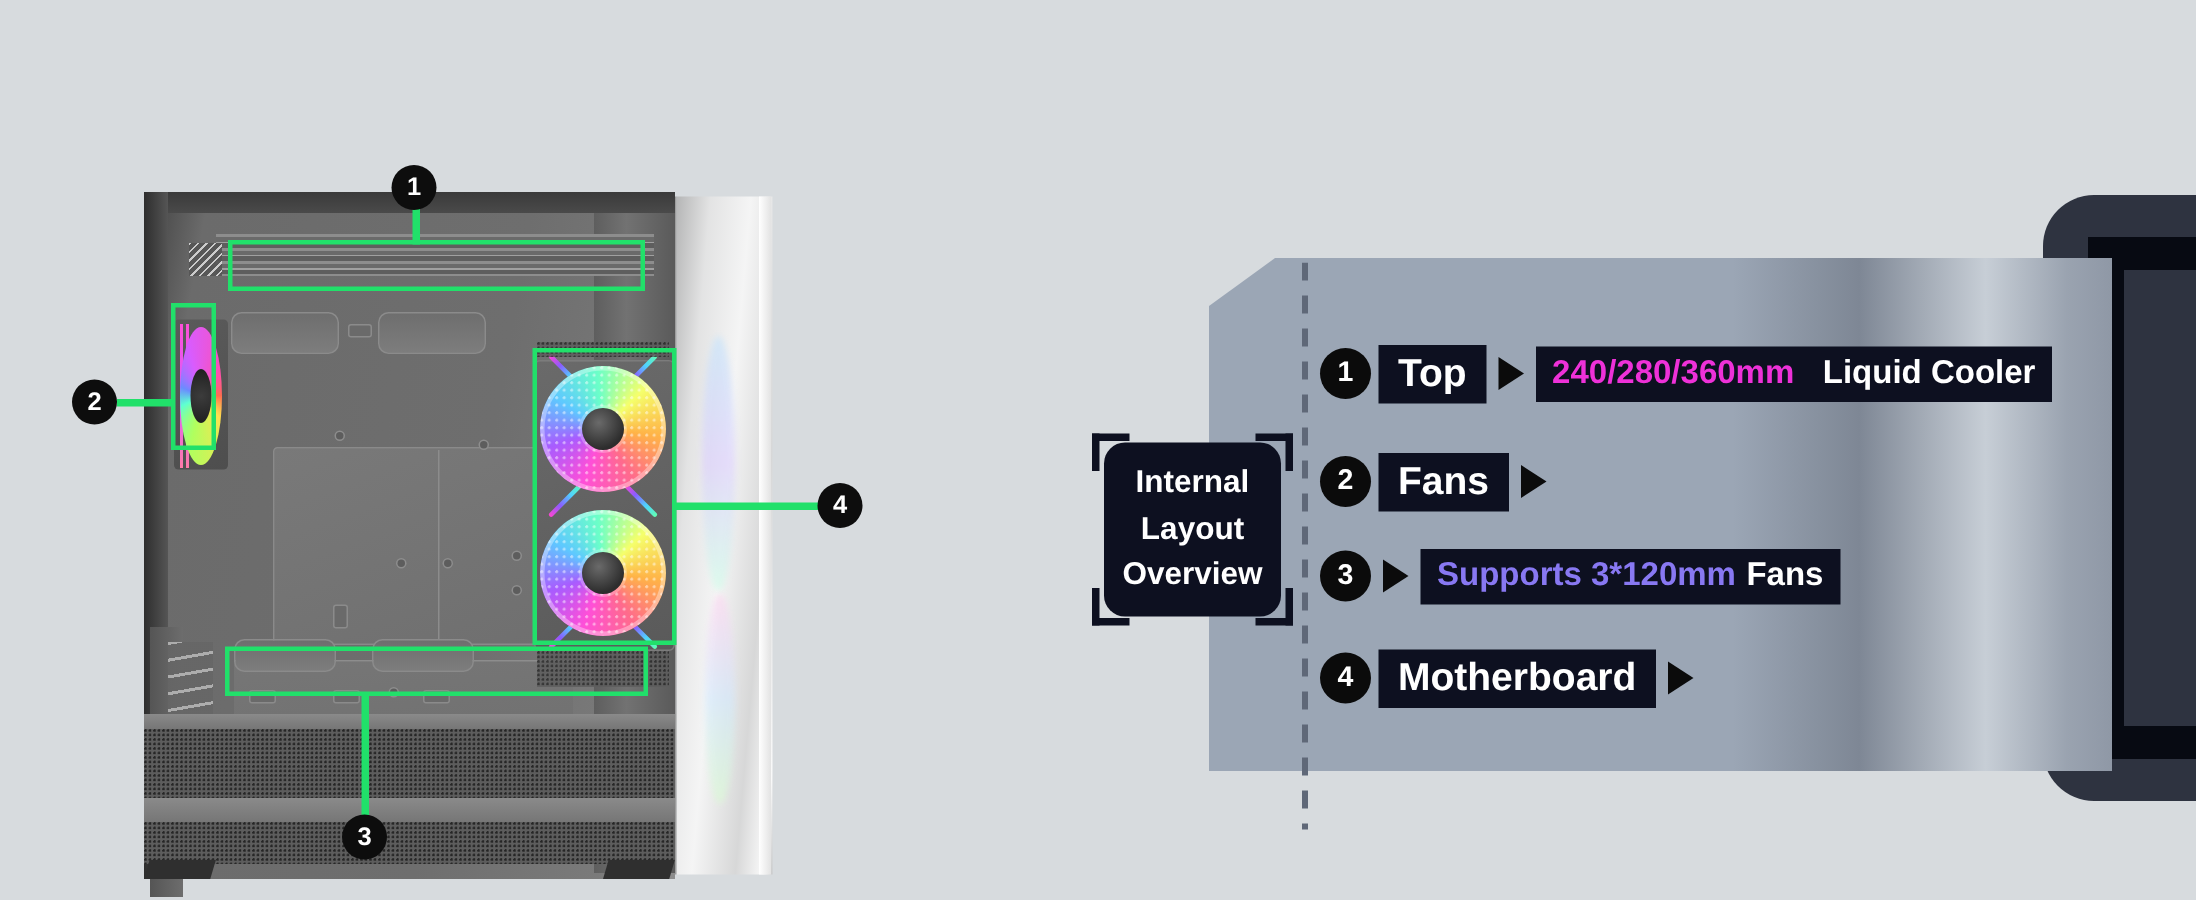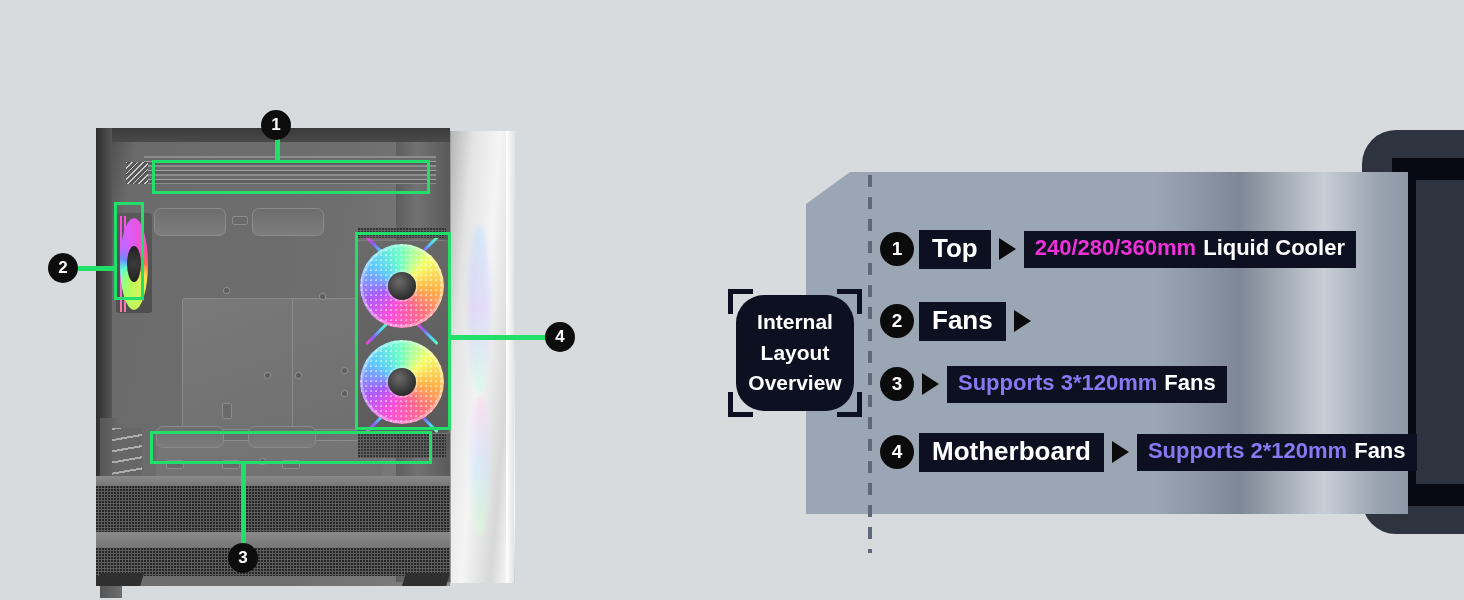--- a/index.html
+++ b/index.html
@@ -364,21 +364,21 @@
   .overview-badge {
     position: absolute;
     left: 728px; top: 289px;
     width: 134px; height: 128px;
   }
   .overview-box {
     position: absolute;
     left: 8px; top: 6px;
     width: 118px; height: 116px;
     background: #0d1020;
-    border-radius: 28px;
+    border-radius: 14px;
     color: #ffffff;
     font-size: 21px;
     font-weight: bold;
     line-height: 1.46;
     display: flex;
     flex-direction: column;
     align-items: center;
     justify-content: center;
     text-align: left;
   }
@@ -488,21 +488,21 @@
   <div class="case-silhouette-cut"></div>
 
   <div class="spec-panel"></div>
   <div class="panel-dash"></div>
 
   <div class="spec-row" style="left:880px;top:230px;">
     <div class="row-num">1</div>
     <div class="row-label">Top</div>
     <div class="row-arrow"></div>
     <div class="row-value">
-      <span class="v-line"><span class="v-accent2">240/280/360mm</span><span class="v-white" style="margin-left:7px;">Liquid Cooler</span></span>
+      <span class="v-line"><span class="v-accent2">240/280/360mm</span><span class="v-white" style="margin-left:19px;">Liquid Cooler</span></span>
     </div>
   </div>
 
   <div class="spec-row" style="left:880px;top:302px;">
     <div class="row-num">2</div>
     <div class="row-label">Fans</div>
     <div class="row-arrow"></div>
   </div>
 
   <div class="spec-row" style="left:880px;top:366px;">
@@ -510,23 +510,20 @@
     <div class="row-arrow"></div>
     <div class="row-value">
       <span class="v-line"><span class="v-accent">Supports 3*120mm</span><span class="v-white" style="margin-left:7px;">Fans</span></span>
     </div>
   </div>
 
   <div class="spec-row" style="left:880px;top:433px;">
     <div class="row-num">4</div>
     <div class="row-label">Motherboard</div>
     <div class="row-arrow"></div>
-    <div class="row-value">
-      <span class="v-line"><span class="v-accent">Supports 2*120mm</span><span class="v-white" style="margin-left:7px;">Fans</span></span>
-    </div>
   </div>
 
   <div class="overview-badge">
     <div class="br tl"></div>
     <div class="br tr"></div>
     <div class="br bl"></div>
     <div class="br br2"></div>
     <div class="overview-box">
       <span>Internal</span>
       <span>Layout</span>

